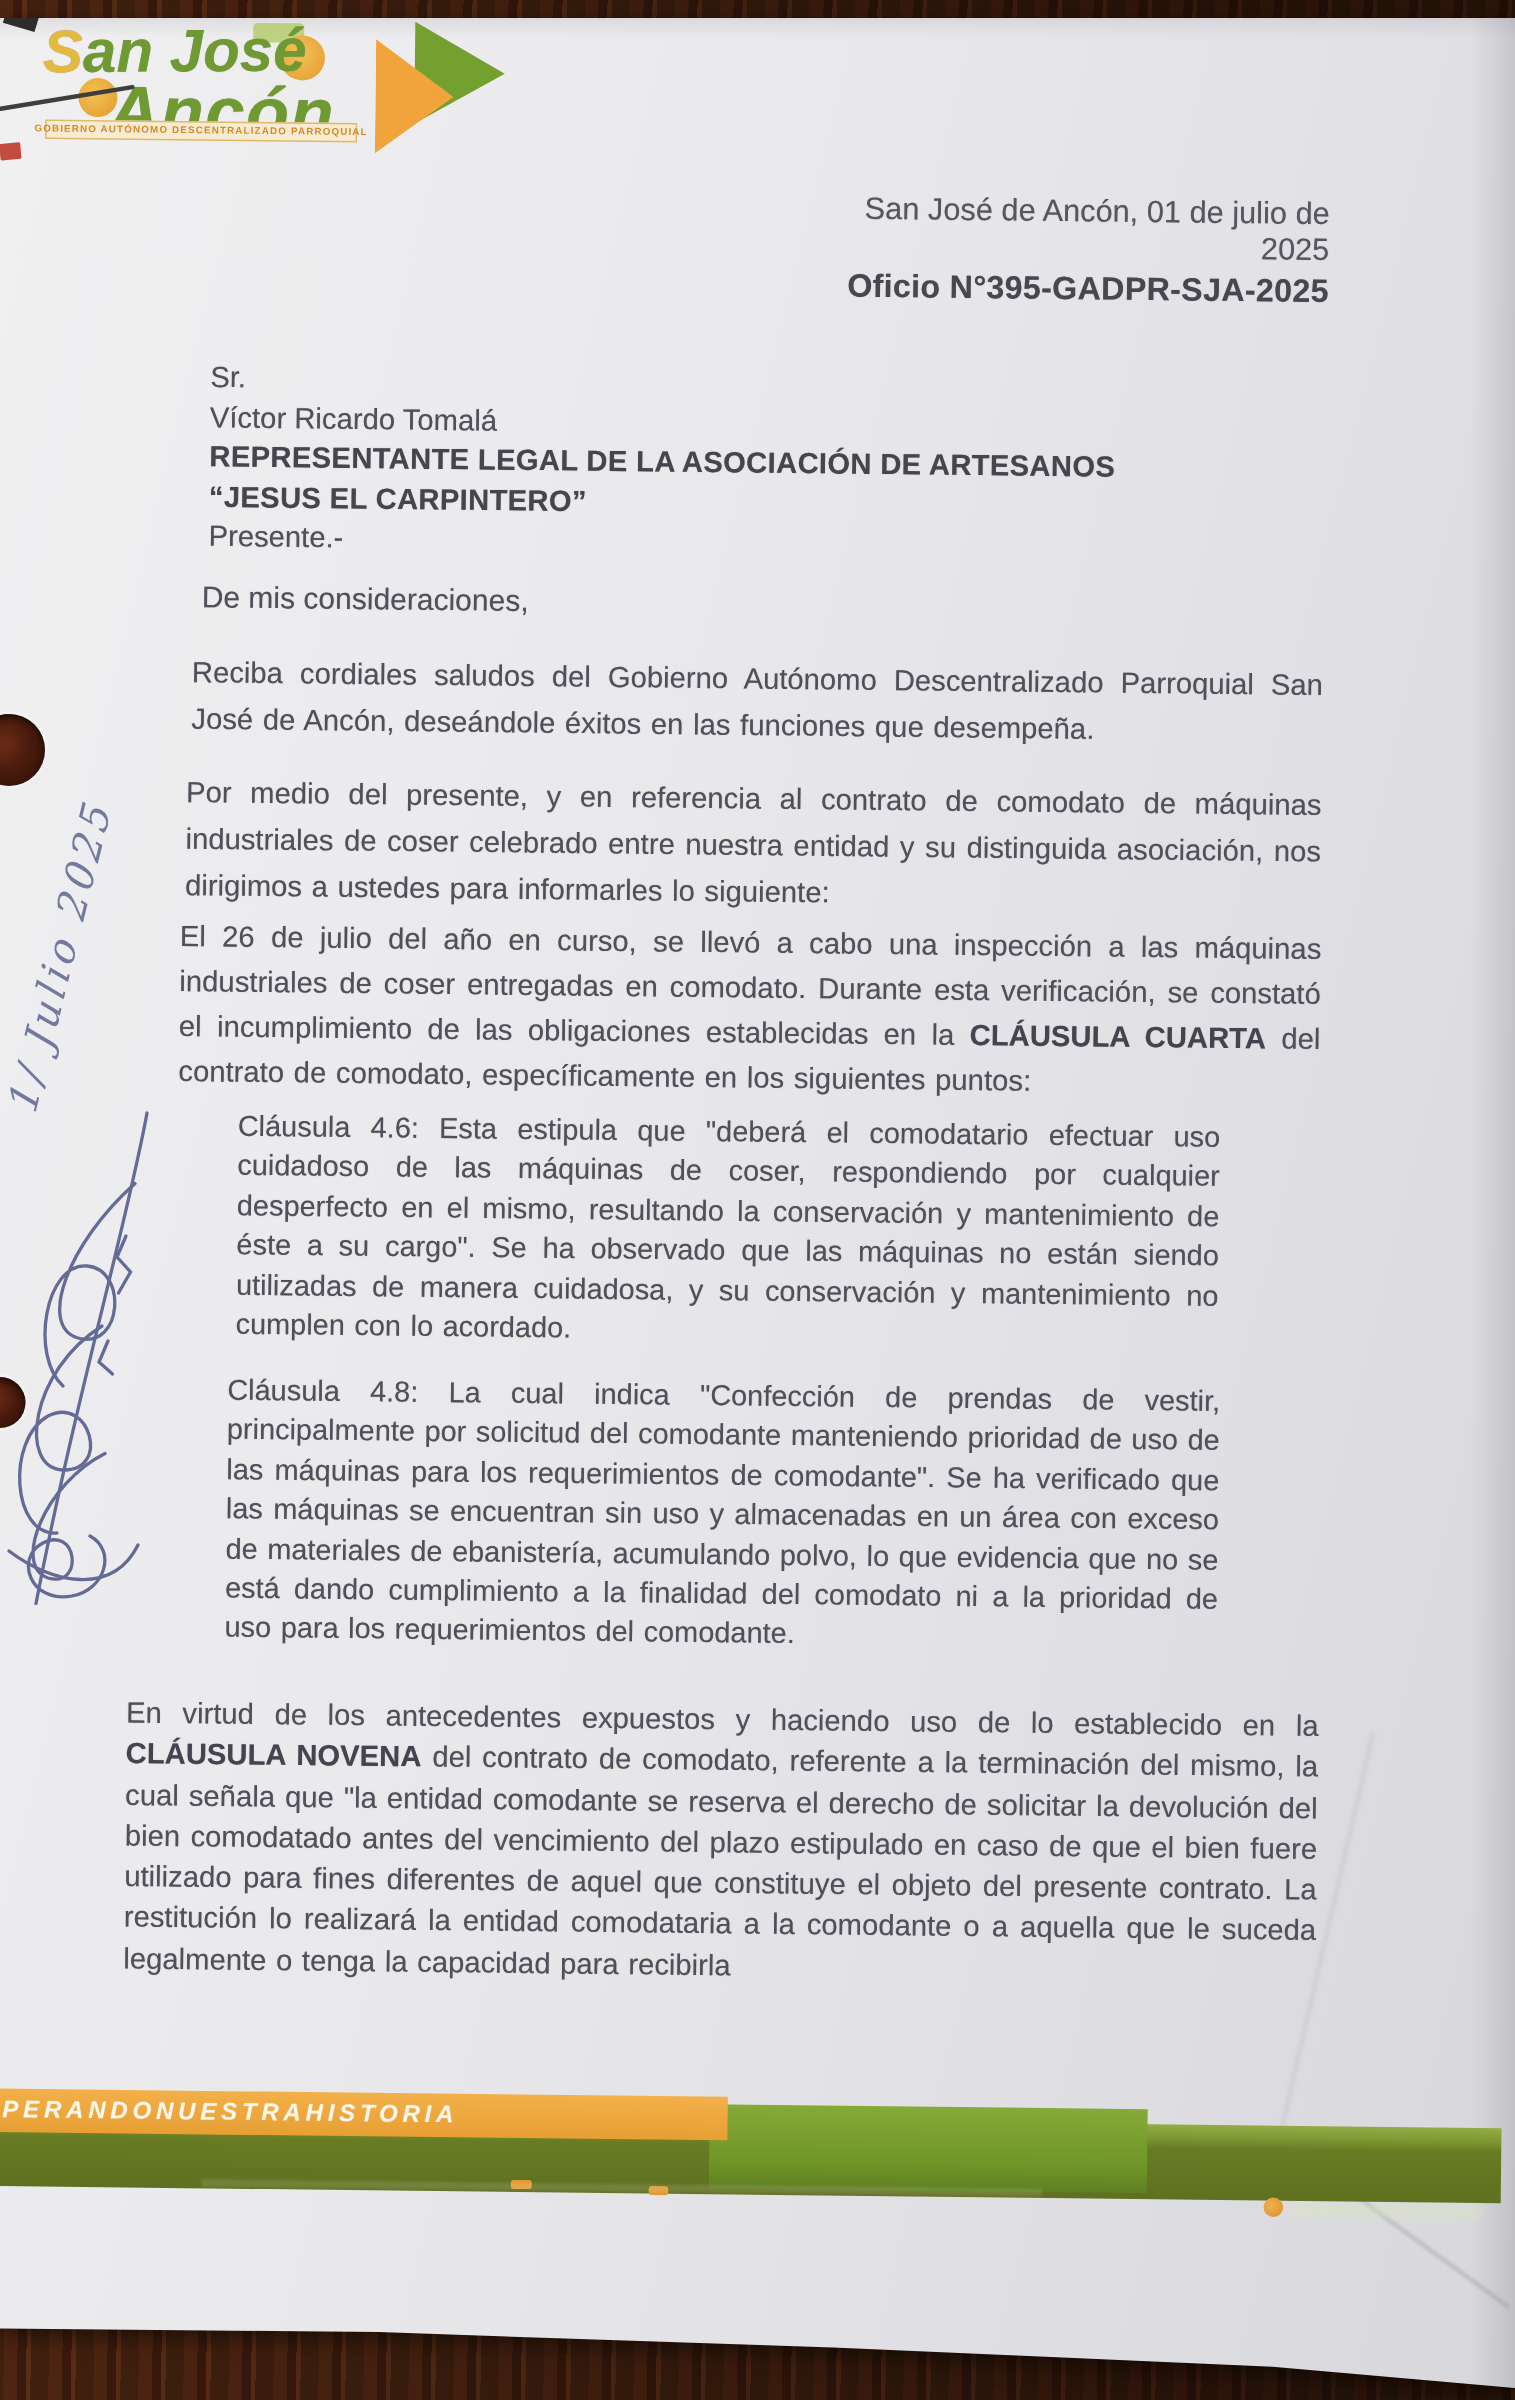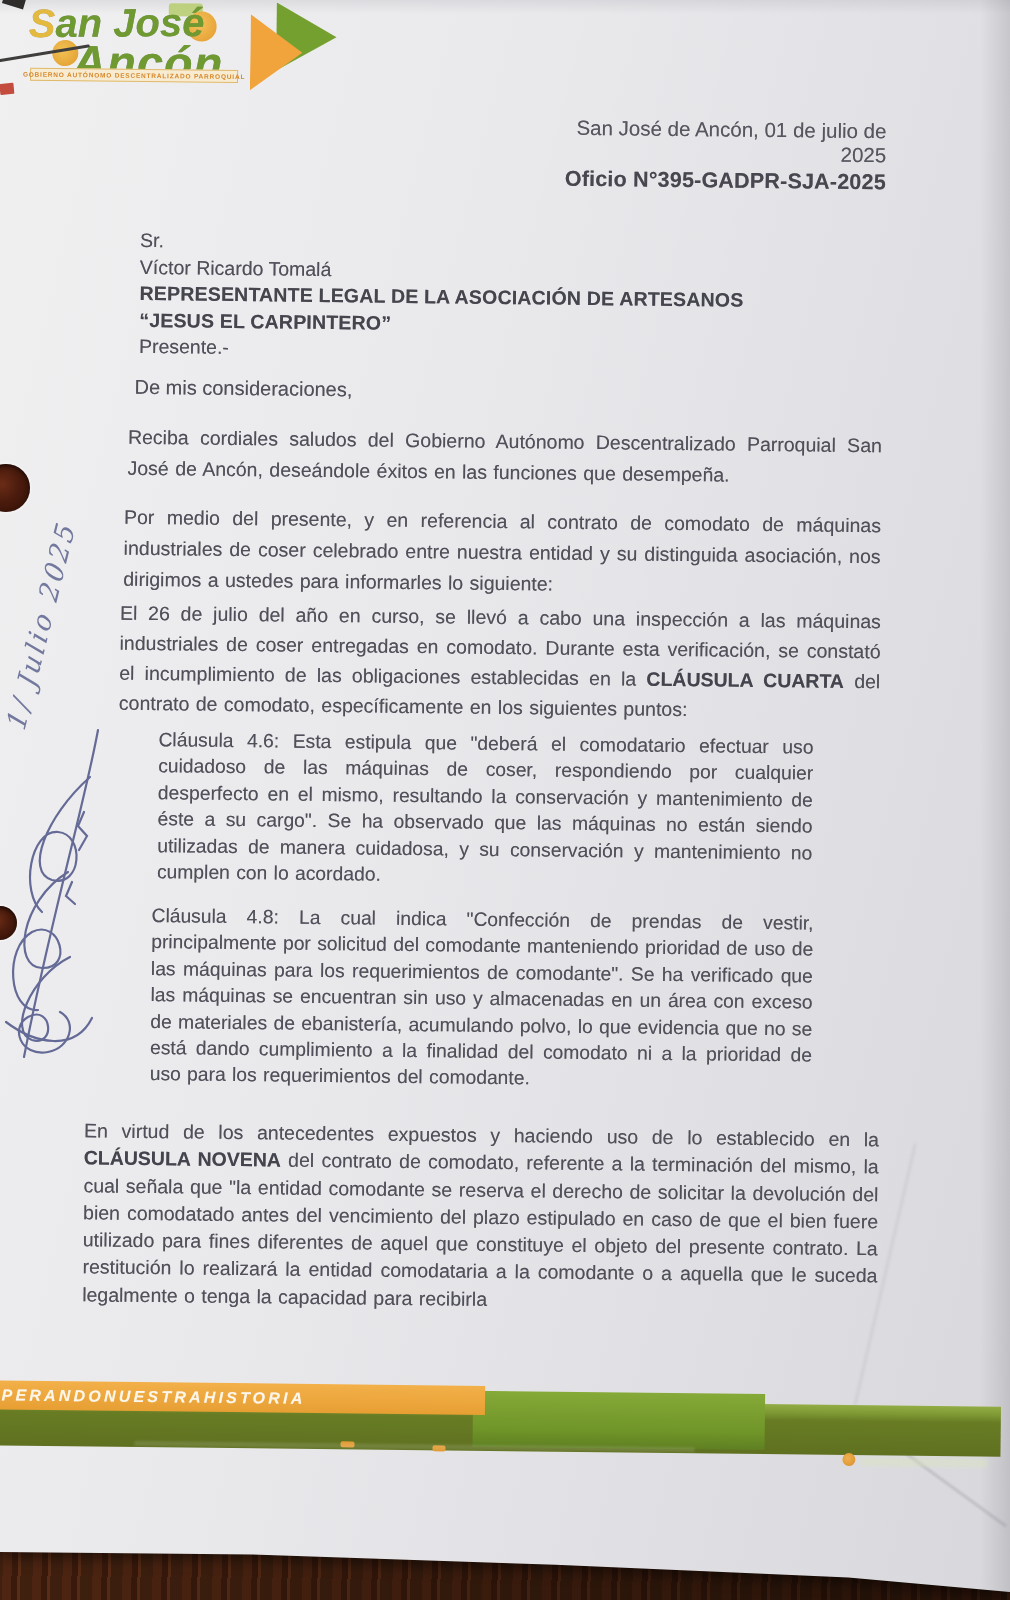--- a/index.html
+++ b/index.html
@@ -5,21 +5,21 @@
   html,body{margin:0;padding:0;}
   body{width:1010px;height:1600px;overflow:hidden;font-family:"Liberation Sans",sans-serif;}
   .photo{position:relative;width:1010px;height:1600px;
     background:
       linear-gradient(90deg, rgba(0,0,0,0) 0%, rgba(0,0,0,.45) 85%),
       repeating-linear-gradient(91deg,#4e2512 0 9px,#3a1a0c 9px 15px,#5a2d17 15px 18px,#40200f 18px 30px);
   }
   .paper-wrap{position:absolute;inset:0;filter:drop-shadow(0 5px 7px rgba(0,0,0,.5));}
   .paper{position:absolute;inset:0;
     clip-path:polygon(0 0,100% 0,100% 99.5%,84% 98.6%,55% 97.8%,25% 97.15%,0 97%);
-    background:linear-gradient(104deg,#f0f0f1 0%,#e9e9ec 40%,#dfdfe3 75%,#d8d8dc 100%);}
+    background:linear-gradient(104deg,#f0f0f1 0%,#e9e9ec 40%,#dfdfe3 75%,#d8d8dc 100%);margin-top:12px;}
   .shade-r{position:absolute;top:0;right:0;width:30px;height:100%;background:linear-gradient(270deg,rgba(95,95,105,.20),rgba(0,0,0,0));}
   .shade-t{position:absolute;top:0;left:0;width:100%;height:14px;background:linear-gradient(180deg,rgba(120,120,130,.14),rgba(0,0,0,0));}
   .crease1{position:absolute;left:884px;top:1140px;width:2px;height:270px;background:rgba(120,120,132,.20);transform:rotate(13deg);filter:blur(1.5px);}
   .crease2{position:absolute;left:893px;top:1488px;width:125px;height:3px;background:rgba(130,130,142,.30);transform:rotate(36deg);filter:blur(1px);}
   .tilt{position:absolute;inset:0;transform:rotate(.65deg);transform-origin:60px 80px;}
   .t{position:absolute;color:#50505a;text-shadow:0 0 .6px rgba(85,85,95,.55);}
   
   .logo1{left:28px;top:0;font-size:40px;font-weight:bold;font-style:italic;color:#6f9a31;transform:rotate(-1deg);z-index:3;}
   .logo1 .s-init{color:#e3b93e;}
   .logo2{left:72px;top:34px;font-size:47px;font-weight:bold;font-style:italic;color:#6f9a31;z-index:3;letter-spacing:1px;}

